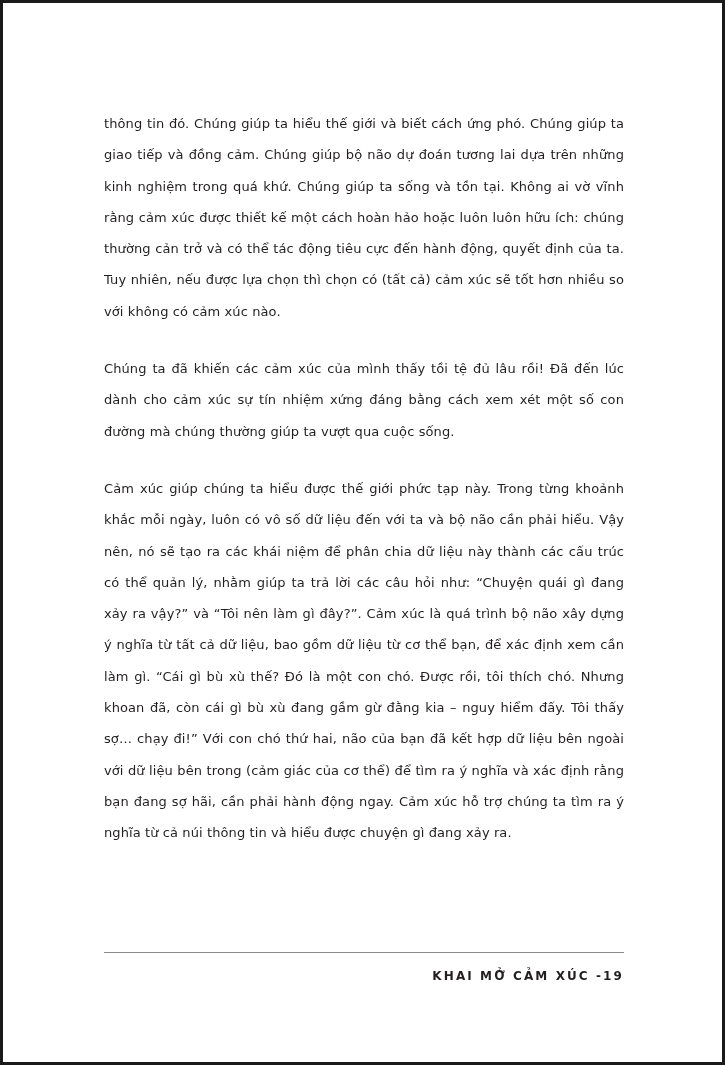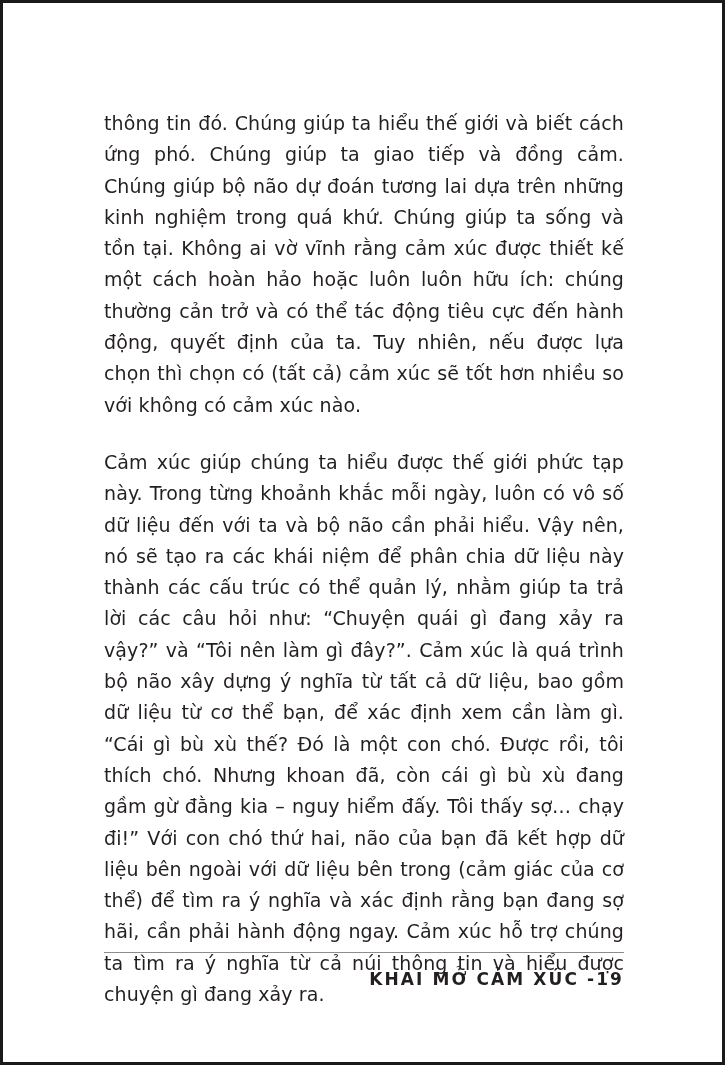--- a/index.html
+++ b/index.html
@@ -29,21 +29,21 @@
     pointer-events: none;
   }
   .content {
     position: absolute;
     left: 104px;
     top: 108px;
     width: 520px;
   }
   p.body-par {
     margin: 0 0 26px 0;
-    font-size: 19px;
+    font-size: 13px;
     line-height: 31.3px;
     color: #231f20;
     text-align: justify;
     text-justify: inter-word;
     letter-spacing: 0.1px;
   }
   p.body-par.last {
     margin-bottom: 0;
   }
   p.body-par b {
@@ -56,34 +56,35 @@
     width: 520px;
   }
   .footer-rule {
     width: 520px;
     height: 1px;
     background: #8c8c8c;
   }
   .footer-text {
     margin-top: 16px;
     text-align: right;
-    font-size: 17px;
+    font-size: 12px;
     font-weight: bold;
     letter-spacing: 2.1px;
     color: #231f20;
   }
 </style>
 </head>
 <body>
 
 <div class="page">
   <div class="page-border"></div>
 
   <div class="content">
     <p class="body-par">thông tin đó. Chúng giúp ta hiểu thế giới và biết cách ứng phó. Chúng giúp ta giao tiếp và đồng cảm. Chúng giúp bộ não dự đoán tương lai dựa trên những kinh nghiệm trong quá khứ. Chúng giúp ta sống và tồn tại. Không ai vờ vĩnh rằng cảm xúc được thiết kế một cách hoàn hảo hoặc luôn luôn hữu ích: chúng thường cản trở và có thể tác động tiêu cực đến hành động, quyết định của ta. Tuy nhiên, nếu được lựa chọn thì chọn có (tất cả) cảm xúc sẽ tốt hơn nhiều so với không có cảm xúc nào.</p>
+    <p class="body-par">Chúng ta đã khiến các cảm xúc của mình thấy tồi tệ đủ lâu rồi! Đã đến lúc dành cho cảm xúc sự tín nhiệm xứng đáng bằng cách xem xét một số con đường mà chúng thường giúp ta vượt qua cuộc sống.</p>
     <p class="body-par last"><b>Cảm xúc giúp chúng ta hiểu được thế giới phức tạp này.</b><span> Trong từng khoảnh khắc mỗi ngày, luôn có vô số dữ liệu đến với ta và bộ não cần phải hiểu. Vậy nên, nó sẽ tạo ra các khái niệm để phân chia dữ liệu này thành các cấu trúc có thể quản lý, nhằm giúp ta trả lời các câu hỏi như: “Chuyện quái gì đang xảy ra vậy?” và “Tôi nên làm gì đây?”. Cảm xúc là quá trình bộ não xây dựng ý nghĩa từ tất cả dữ liệu, bao gồm dữ liệu từ cơ thể bạn, để xác định xem cần làm gì. “Cái gì bù xù thế? Đó là một con chó. Được rồi, tôi thích chó. Nhưng khoan đã, còn cái gì bù xù đang gầm gừ đằng kia – nguy hiểm đấy. Tôi thấy sợ… chạy đi!” Với con chó thứ hai, não của bạn đã kết hợp dữ liệu bên ngoài với dữ liệu bên trong (cảm giác của cơ thể) để tìm ra ý nghĩa và xác định rằng bạn đang sợ hãi, cần phải hành động ngay. Cảm xúc hỗ trợ chúng ta tìm ra ý nghĩa từ cả núi thông tin và hiểu được chuyện gì đang xảy ra.</span></p>
   </div>
 
   <div class="footer">
     <div class="footer-rule"></div>
     <div class="footer-text">KHAI MỞ CẢM XÚC -19</div>
   </div>
 </div>
 
 </body></html>

